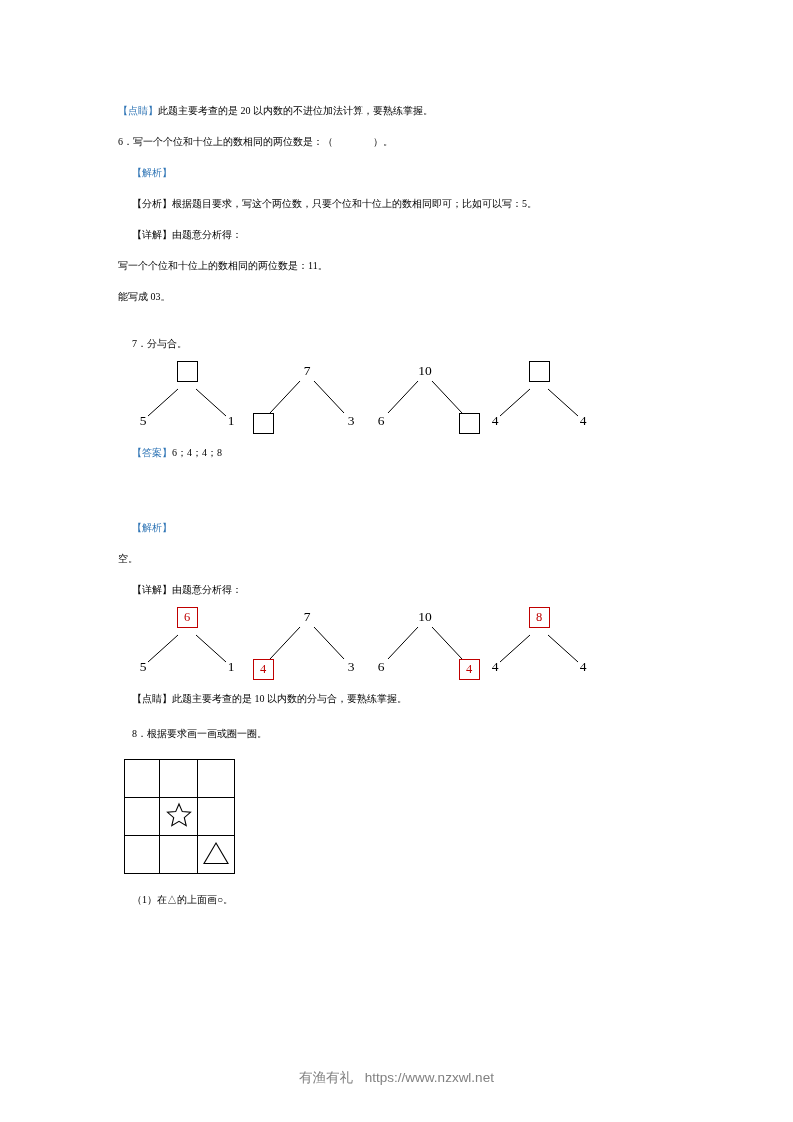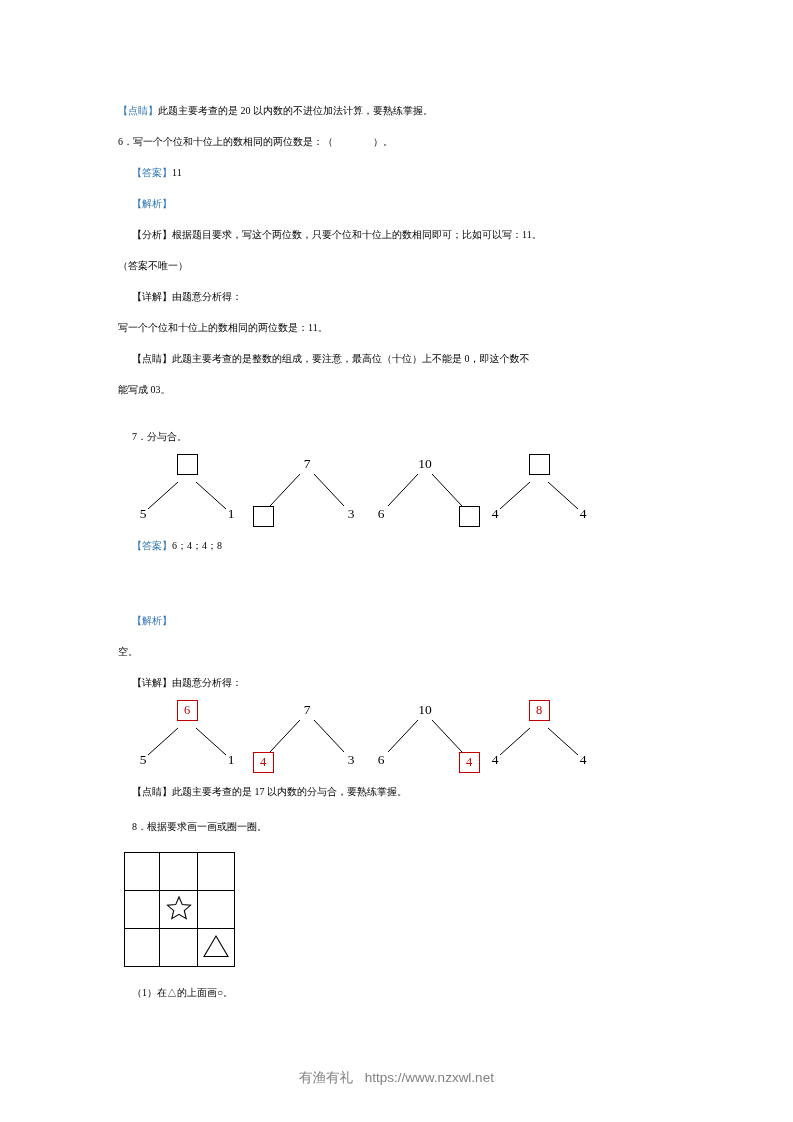--- a/index.html
+++ b/index.html
@@ -138,47 +138,38 @@
   <div class="content">
 
     <div class="line">
       <span class="tag">【点睛】</span><span>此题主要考查的是 20 以内数的不进位加法计算，要熟练掌握。</span>
     </div>
 
     <div class="line">
       <span>6．写一个个位和十位上的数相同的两位数是：（　　　　）。</span>
     </div>
 
-    <div class="line indent">
-      <span class="tag">【答案】</span><span>11</span>
-    </div>
 
     <div class="line indent">
       <span class="tag">【解析】</span><span></span>
     </div>
 
     <div class="line indent">
-      <span>【分析】</span><span>根据题目要求，写这个两位数，只要个位和十位上的数相同即可；比如可以写：11。</span>
-    </div>
-
-    <div class="line">
-      <span>（答案不唯一）</span>
-    </div>
+      <span>【分析】</span><span>根据题目要求，写这个两位数，只要个位和十位上的数相同即可；比如可以写：5。</span>
+    </div>
+
 
     <div class="line indent">
       <span>【详解】</span><span>由题意分析得：</span>
     </div>
 
     <div class="line">
       <span>写一个个位和十位上的数相同的两位数是：11。</span>
     </div>
 
-    <div class="line indent">
-      <span>【点睛】</span><span>此题主要考查的是整数的组成，要注意，最高位（十位）上不能是 0，即这个数不</span>
-    </div>
 
     <div class="line">
       <span>能写成 03。</span>
     </div>
 
     <div class="line indent" style="margin-top:16px;">
       <span>7．分与合。</span>
     </div>
 
     <div class="bond-row" style="margin-top:2px;">
@@ -278,21 +269,21 @@
           <line x1="50" y1="28" x2="20" y2="55" stroke="#000" stroke-width="1"></line>
           <line x1="68" y1="28" x2="98" y2="55" stroke="#000" stroke-width="1"></line>
         </svg>
         <div class="top"><span class="box red">8</span></div>
         <div class="left">4</div>
         <div class="right">4</div>
       </div>
     </div>
 
     <div class="line indent" style="margin-top:-2px;">
-      <span>【点睛】</span><span>此题主要考查的是 17 以内数的分与合，要熟练掌握。</span>
+      <span>【点睛】</span><span>此题主要考查的是 10 以内数的分与合，要熟练掌握。</span>
     </div>
 
     <div class="line indent" style="margin-top:4px;">
       <span>8．根据要求画一画或圈一圈。</span>
     </div>
 
     <div class="grid3">
       <table>
         <tbody>
             <tr>

